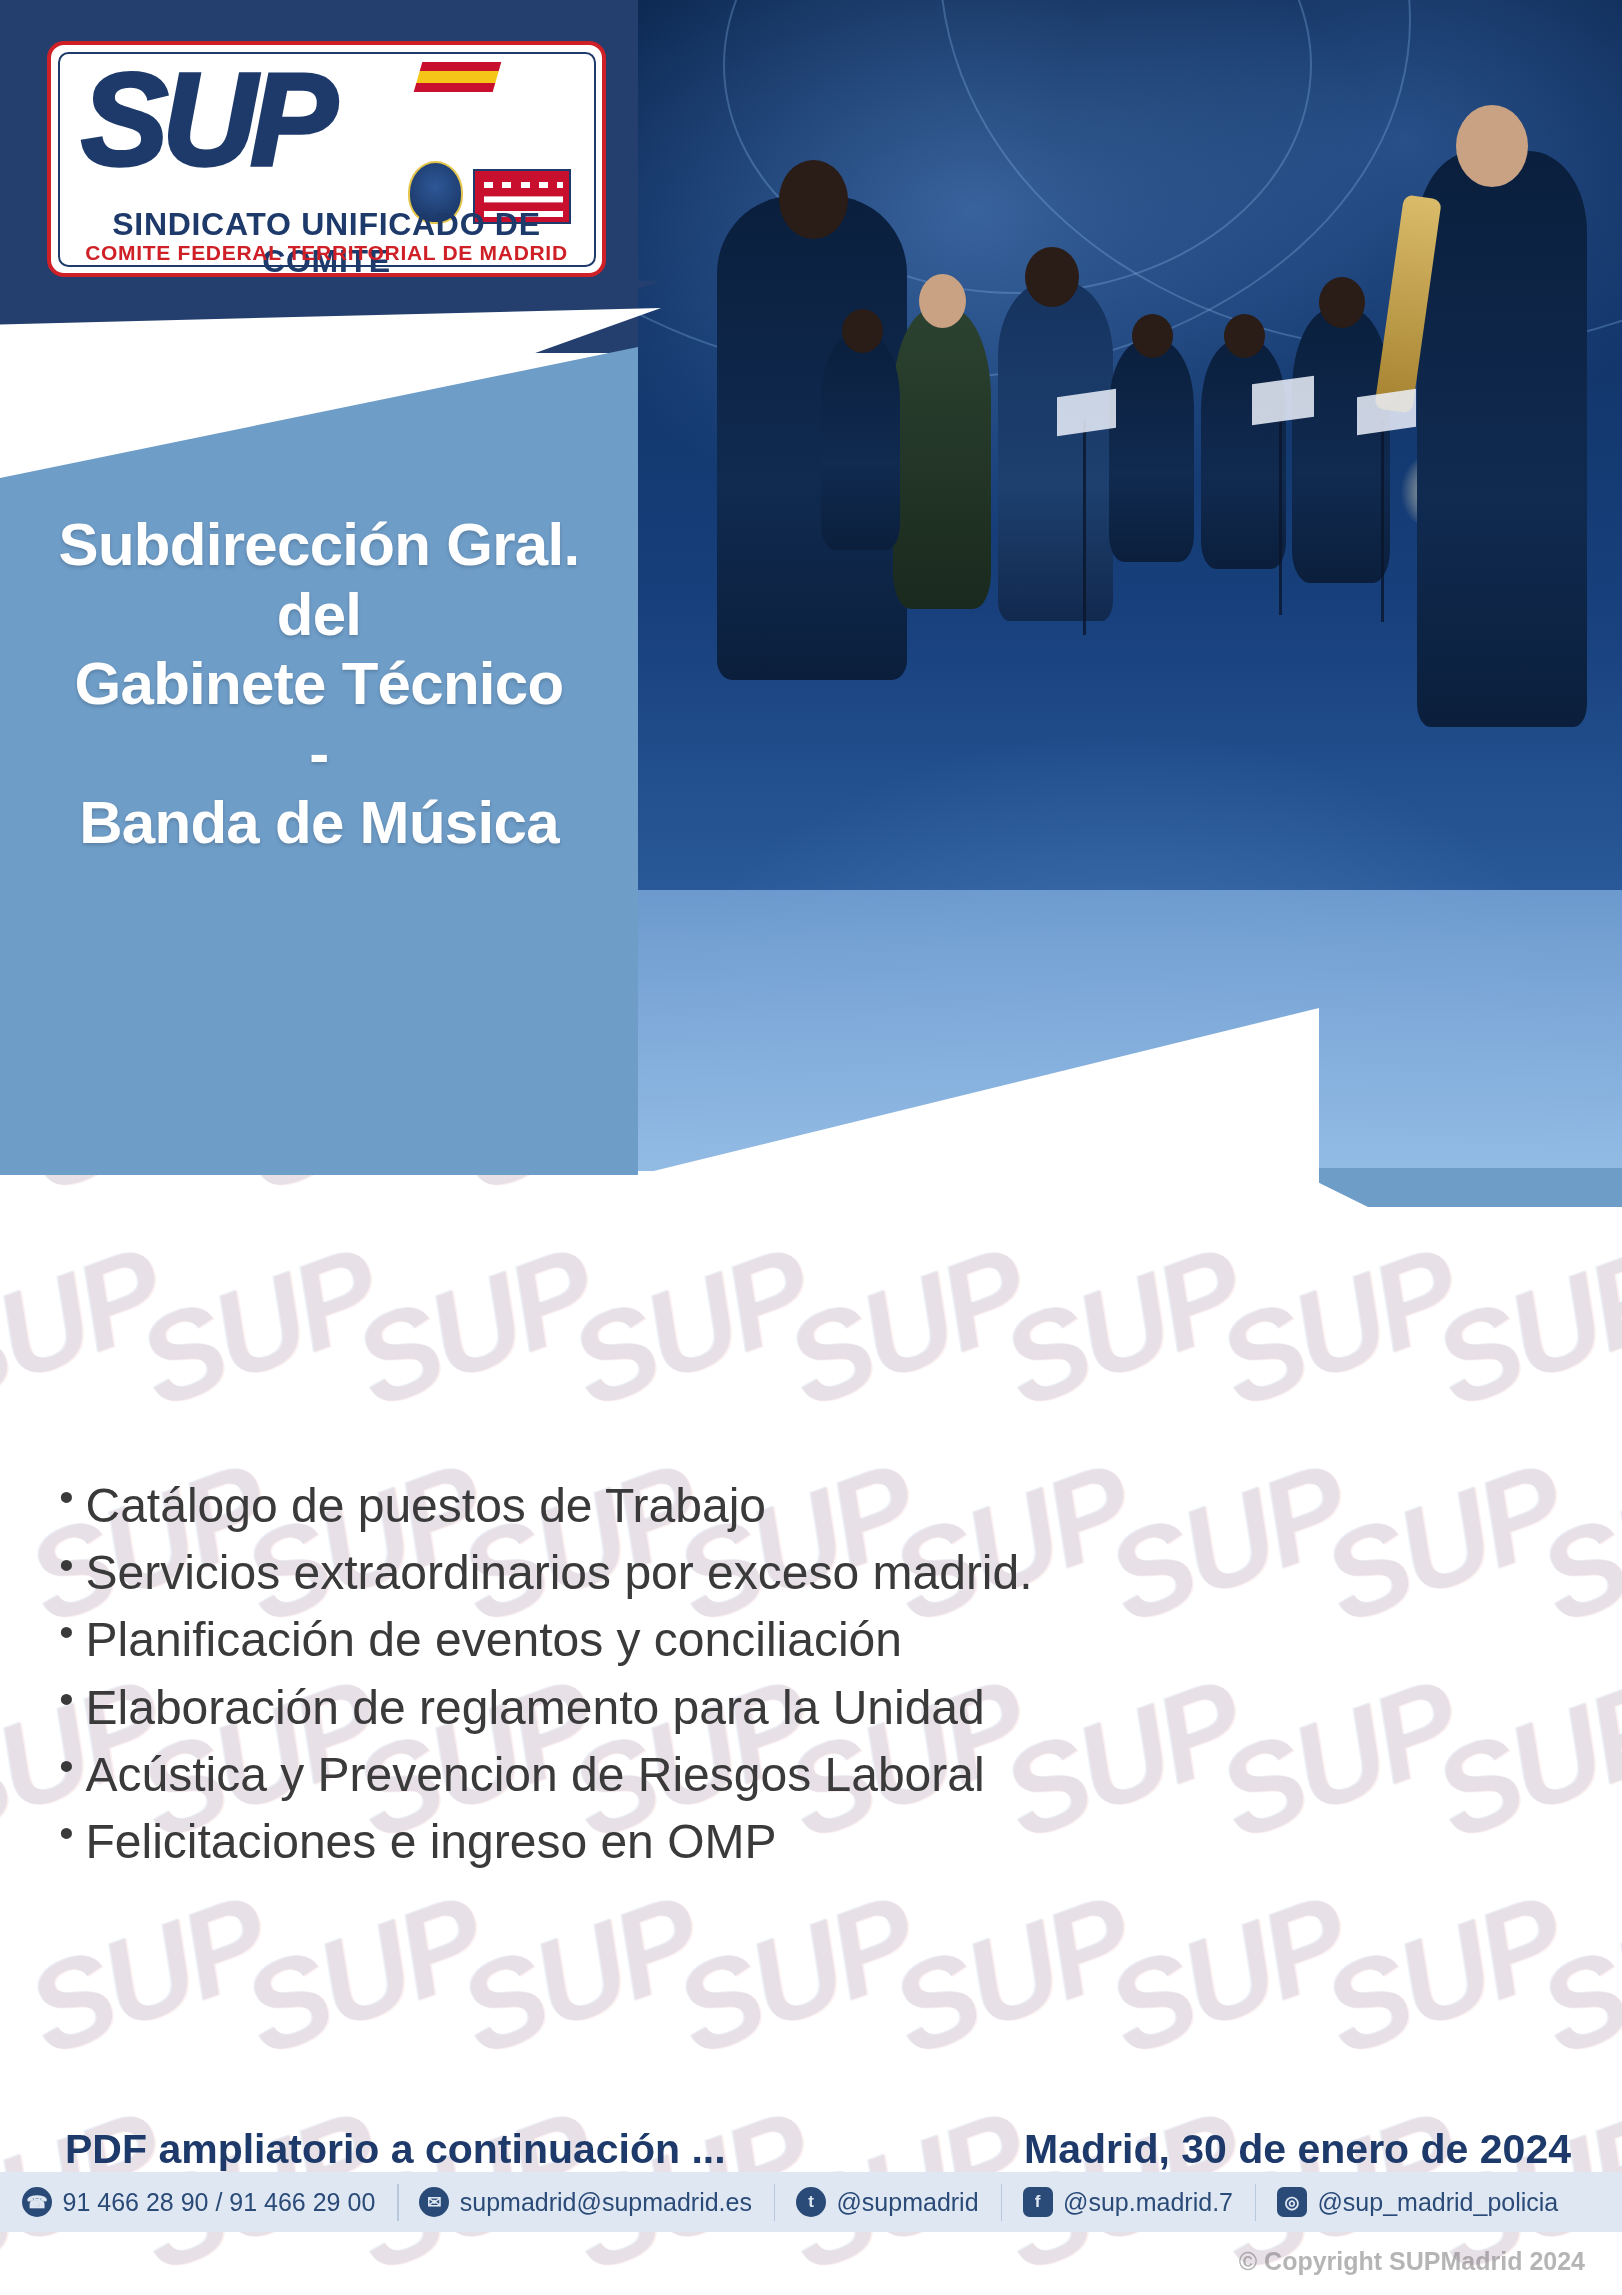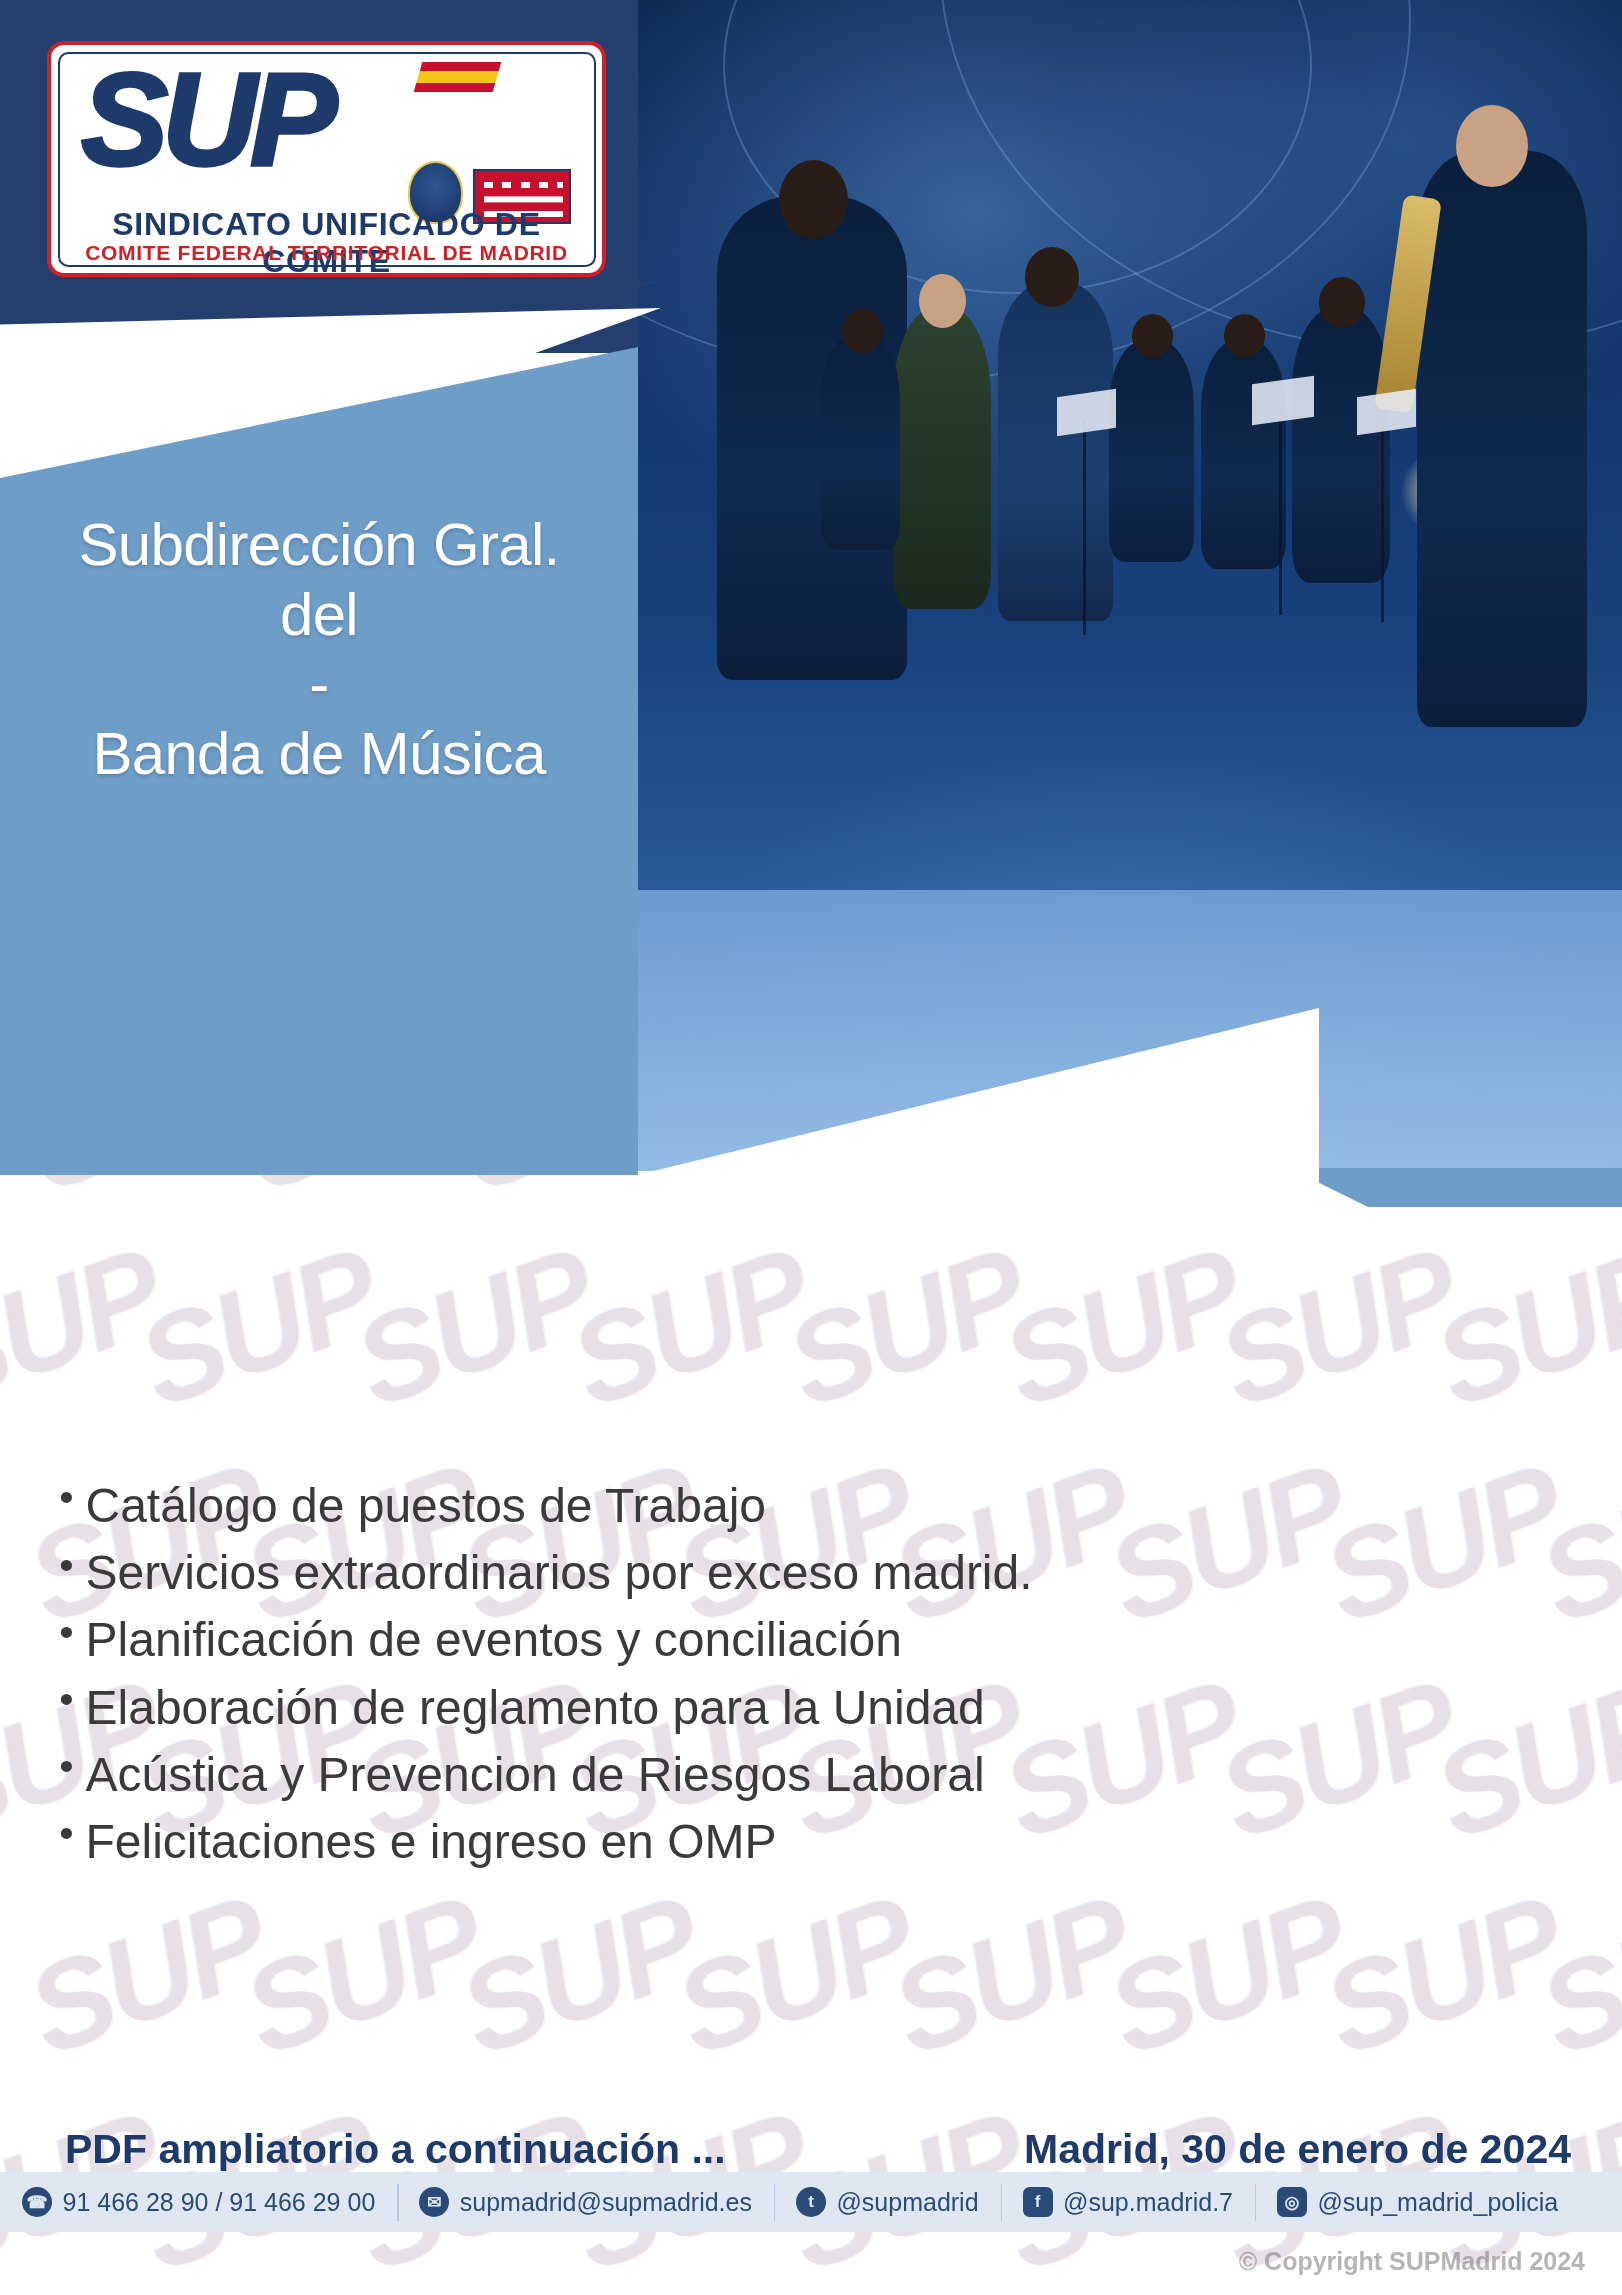--- a/index.html
+++ b/index.html
@@ -202,21 +202,21 @@
     color: #cf2027; letter-spacing: 0.7px;
   }
 
   
   .side-title {
     position: absolute; left: 13px; top: 510px;
     width: 612px;
     text-align: center;
     color: #ffffff;
     font-size: 60px;
-    font-weight: 400;
+    font-weight: 700;
     line-height: 1.16;
     letter-spacing: -0.7px;
     z-index: 6;
     text-shadow: 0 2px 3.9px rgba(0,0,0,0.18);
   }
 
   
   .crest {
     position: absolute; left: 232px; top: 906px;
     width: 177px; height: 222px;
@@ -467,20 +467,21 @@
       <div class="sup-flag"></div>
       <div class="sup-badge-sm"></div>
       <div class="sup-madrid-flag"></div>
       <div class="sup-sub1">SINDICATO UNIFICADO DE COMITE</div>
       <div class="sup-sub2">COMITE FEDERAL TERRITORIAL DE MADRID</div>
     </div>
 
     <div class="side-title">
       <div>Subdirección Gral.</div>
       <div>del</div>
+      <div>Gabinete Técnico</div>
       <div>-</div>
       <div>Banda de Música</div>
     </div>
 
   </div>
 
   <div class="body-wrap">
     <ul class="bullets" id="bulletList">
         <li>Catálogo de puestos de Trabajo</li>
         <li>Servicios extraordinarios por exceso madrid.</li>

